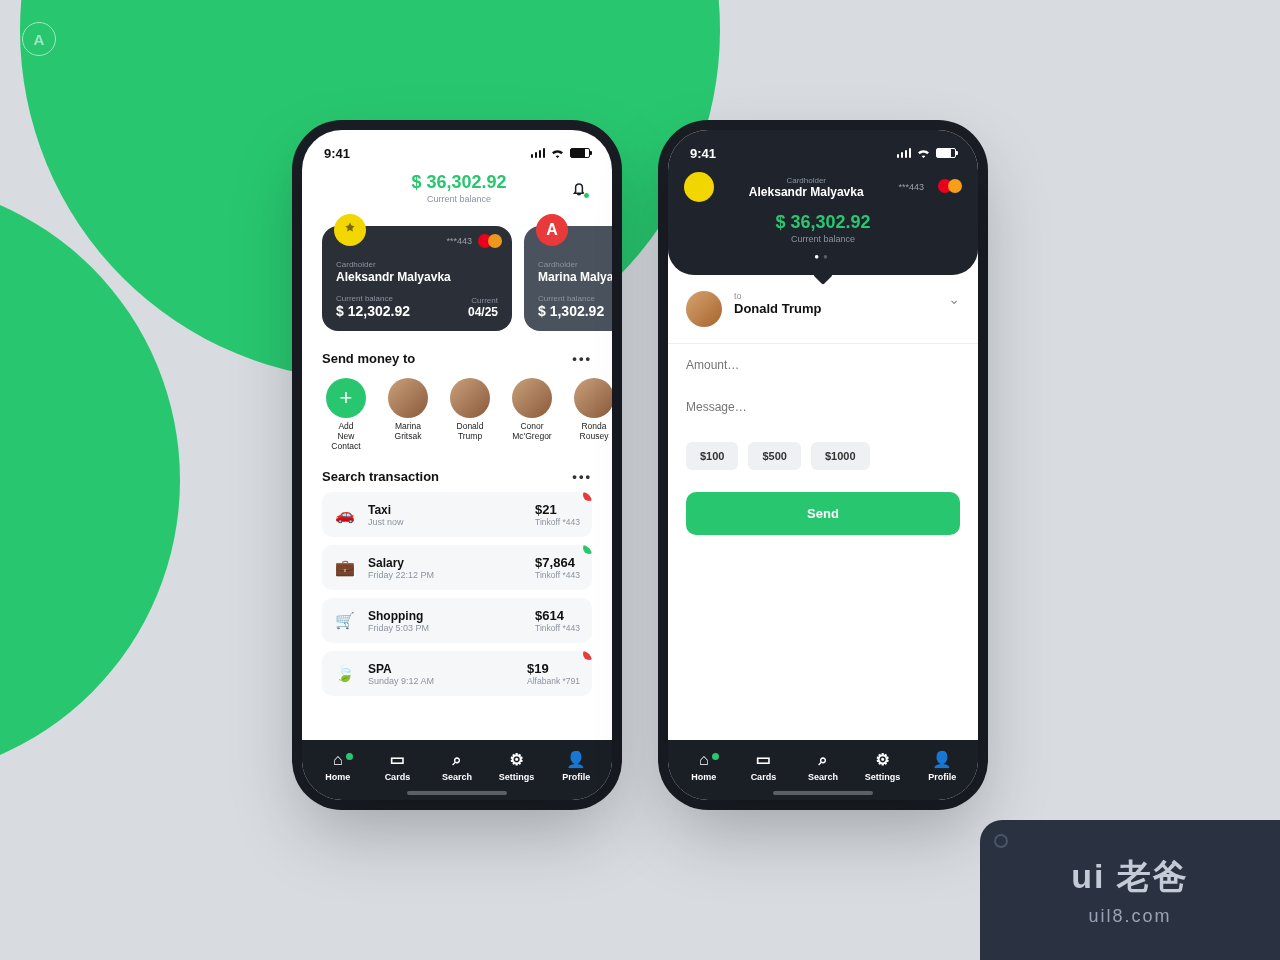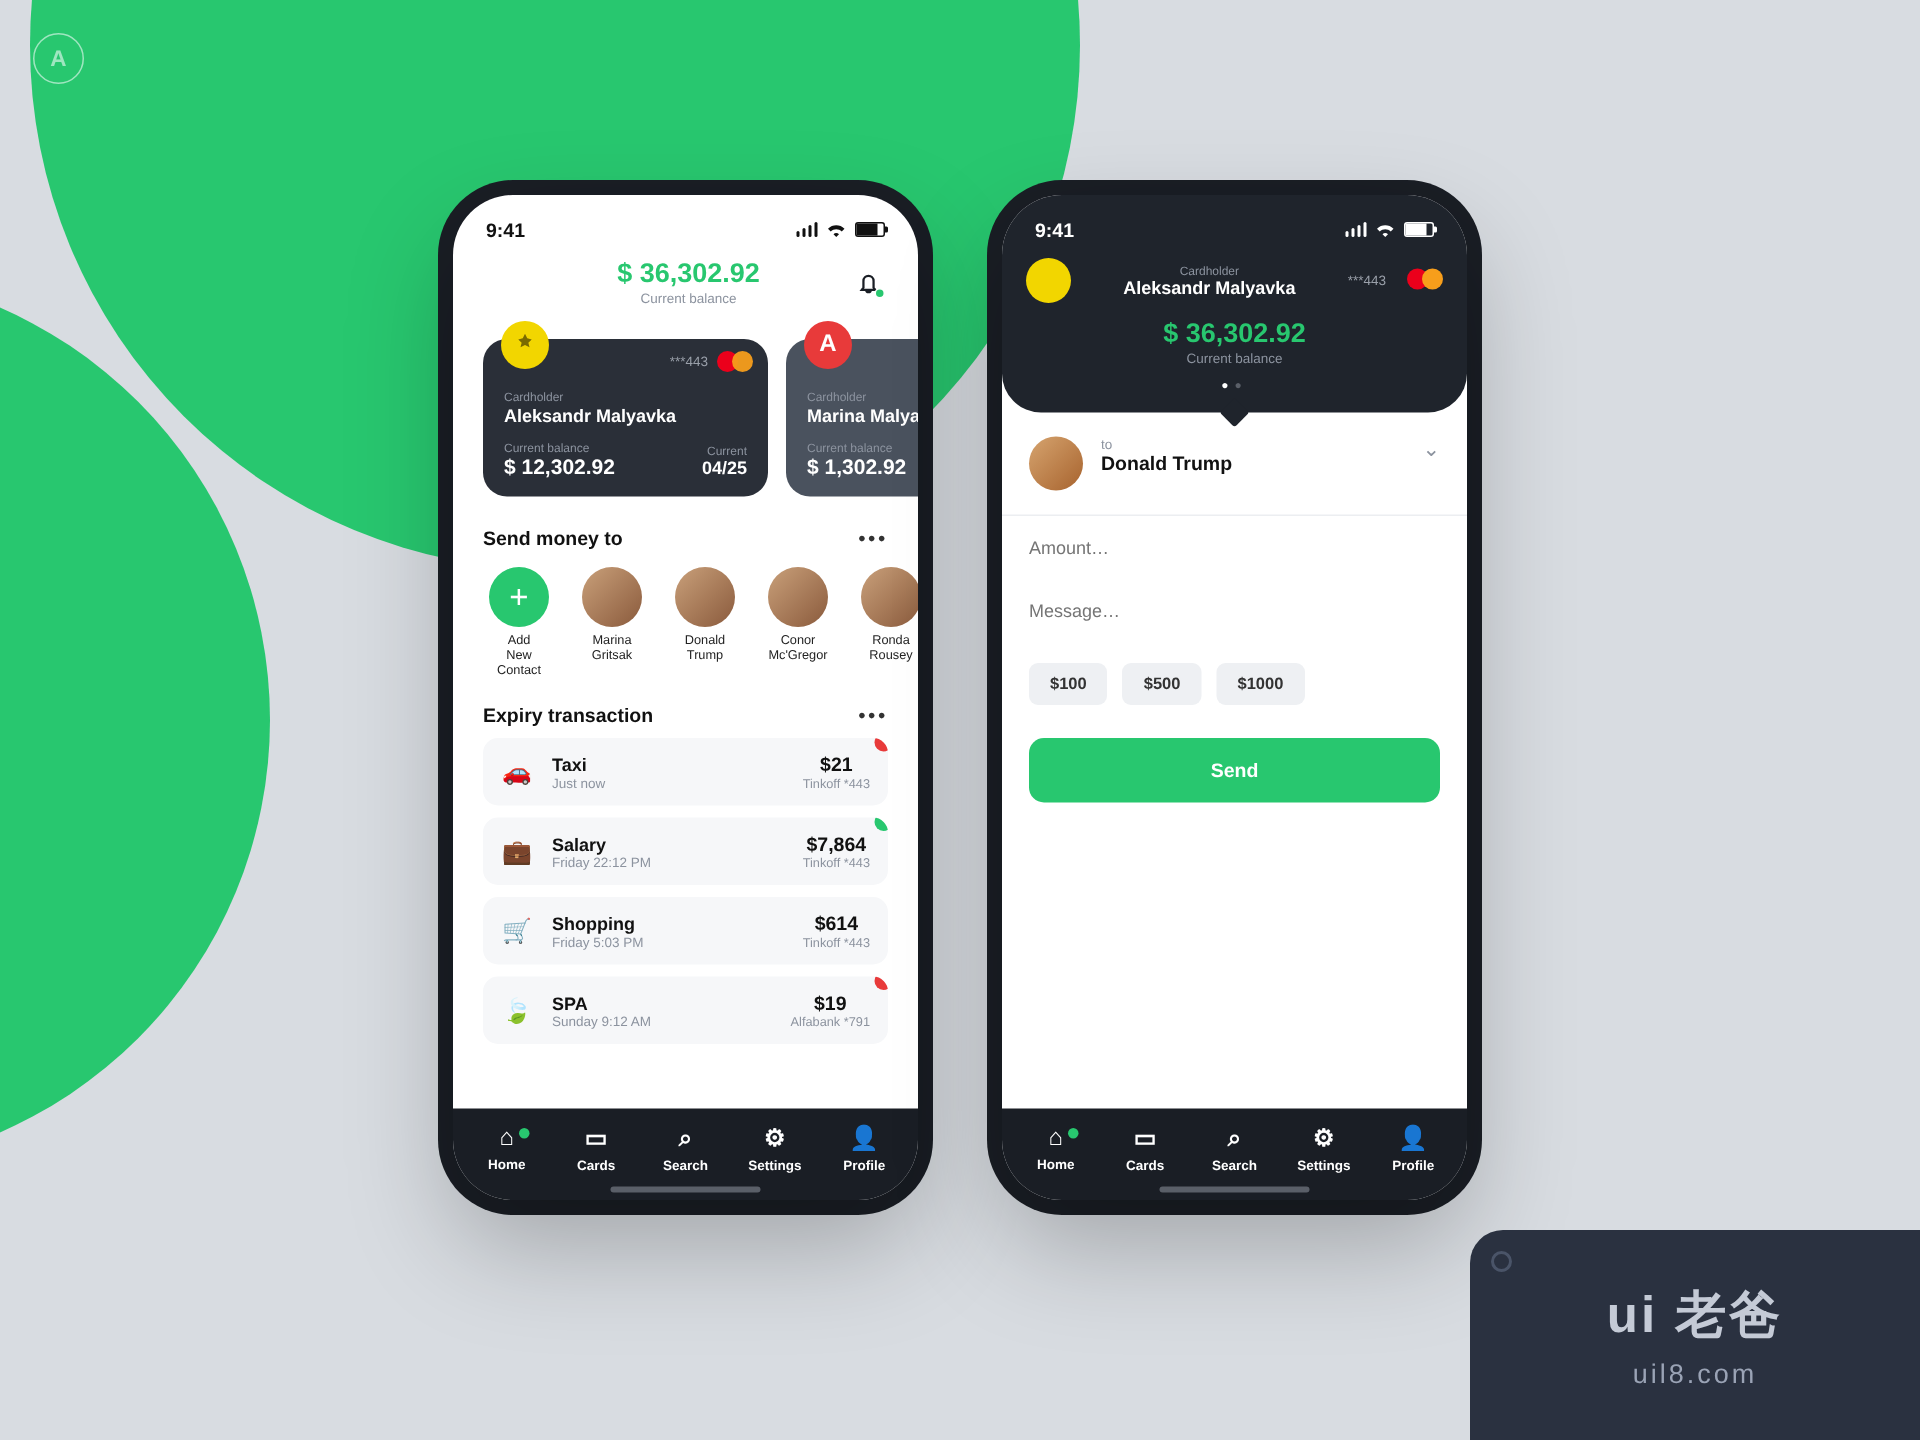--- a/index.html
+++ b/index.html
@@ -131,21 +131,21 @@
   .tx {
     background:#f6f7f9; border-radius:10px; padding:10px 12px;
     display:flex; align-items:center; gap:12px; position:relative; overflow:hidden;
   }
   .tx .tag { position:absolute; right:-3px; top:-3px; width:12px;height:12px;border-radius:50%; }
   .tag.red{background:#e83a3a;} .tag.green{background:#28c76f;}
   .tx .ico { width:22px; color:#111; text-align:center; font-size:16px; }
   .tx .mid { flex:1; }
   .tx .ttl { font-size:12px; font-weight:700; color:#111;}
   .tx .sub { font-size:9px; color:#8c939f;}
-  .tx .amt { text-align:center; }
+  .tx .amt { text-align:left; }
   .tx .amt .v { font-size:13px; font-weight:700; color:#111;}
   .tx .amt .s { font-size:8.5px; color:#8c939f;}
 
   .tabbar {
     margin-top:auto;
     background:#1a1e25; color:#fff;
     display:flex; justify-content:space-around; align-items:center;
     padding:10px 6px 18px 6px;
     position:relative;
   }
@@ -304,21 +304,21 @@
           <div class="av "></div>
           <div class="nm">Conor<br>Mc'Gregor</div>
         </div>
         <div class="contact">
           <div class="av "></div>
           <div class="nm">Ronda<br>Rousey</div>
         </div>
       </div>
 
     <div class="section-h">
-      <span>Expiry transaction</span>
+      <span>Search transaction</span>
       <span class="dots3">•••</span>
     </div>
     <div class="txlist" id="tx-list">
         <div class="tx">
     <span class="tag red"></span>
     <div class="ico">🚗</div>
     <div class="mid">
             <div class="ttl">Taxi</div>
             <div class="sub">Just now</div>
           </div>

